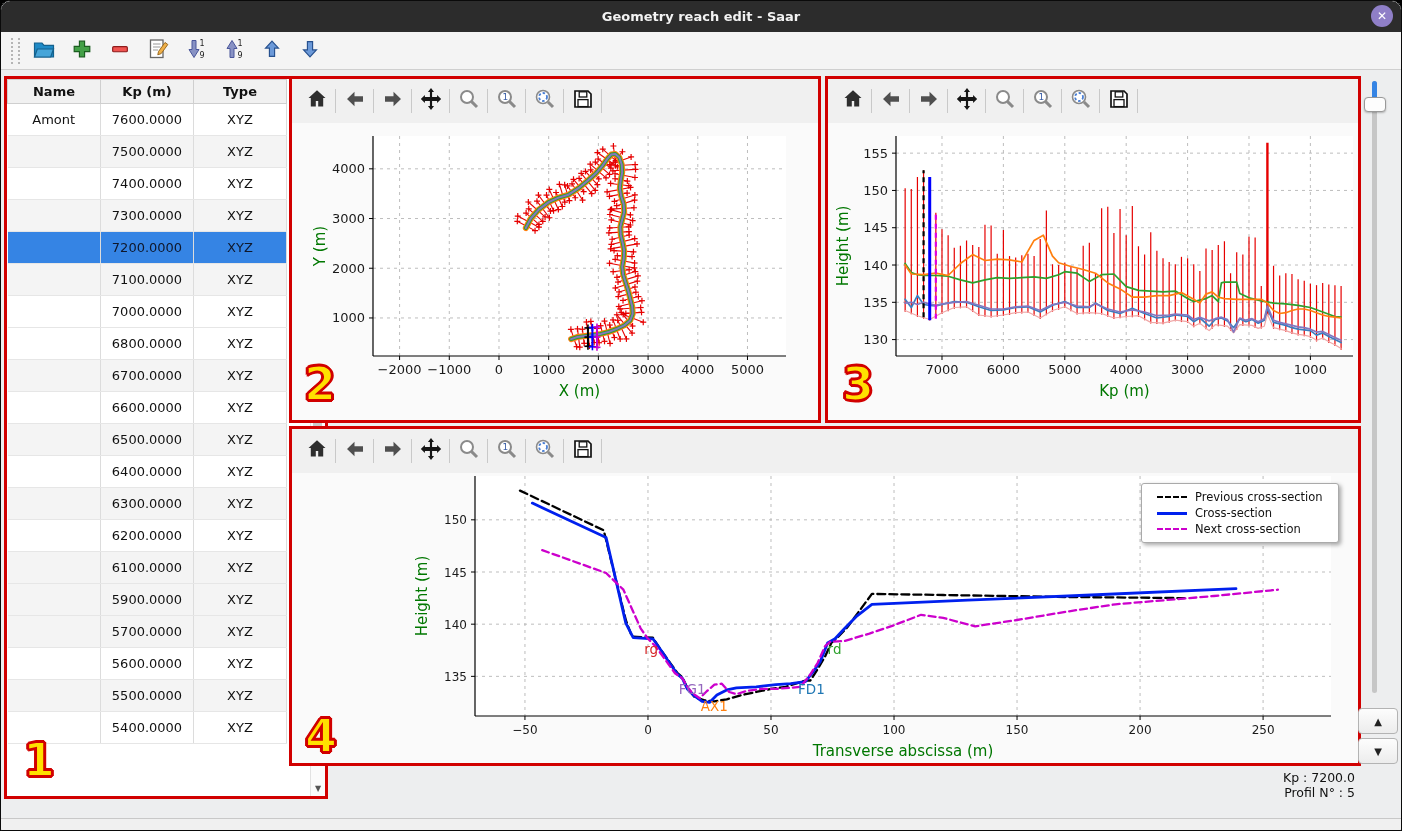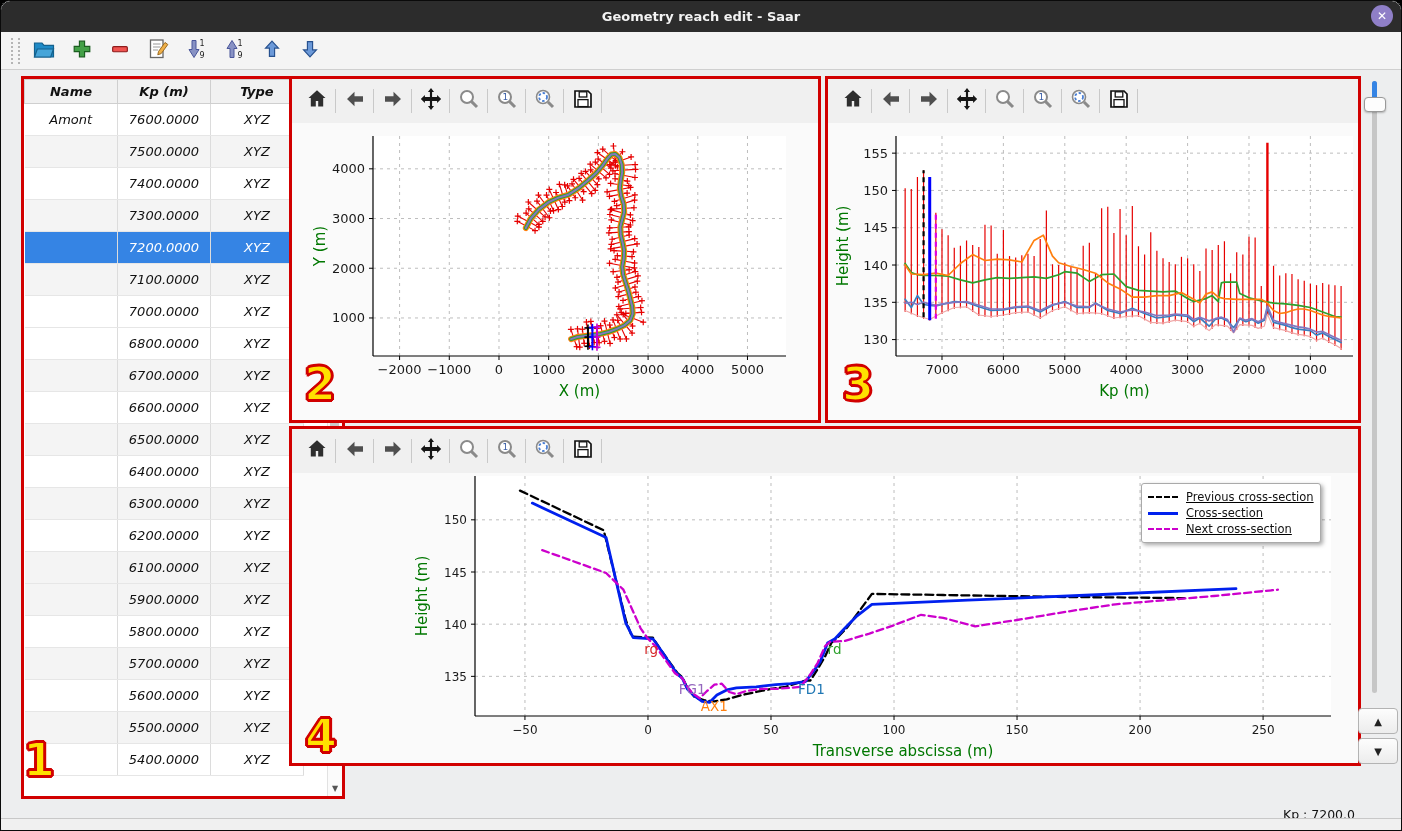--- a/index.html
+++ b/index.html
@@ -11,58 +11,58 @@
   .titlebar{height:31px;background:#2c2c2c;display:flex;align-items:center;justify-content:center;position:relative;border-radius:9px 9px 0 0;}
   .title{color:#f2f2f2;font-size:13px;font-weight:bold;}
   .close-btn{position:absolute;right:8px;top:4px;width:22px;height:22px;border-radius:50%;background:#8f7fc7;
              color:#fff;display:flex;align-items:center;justify-content:center;font-size:12px;cursor:pointer;}
   
   .toolbar{height:37px;background:#f4f4f4;border-bottom:1px solid #cfcfcf;display:flex;align-items:center;padding:0 10px;}
   .grip{width:5px;height:26px;border-left:2px dotted #b5b5b5;border-right:2px dotted #b5b5b5;margin-right:10px;}
   .tb-btn{width:27px;height:27px;display:flex;align-items:center;justify-content:center;margin-right:11px;cursor:pointer;}
   
   .panel{position:absolute;border:3px solid #d10000;background:#f5f5f5;box-sizing:border-box;}
-  .panel-table{left:20px;top:75px;width:324px;height:723px;background:#fff;font-style:italic;}
+  .panel-table{left:3px;top:75px;width:324px;height:723px;background:#fff;}
   .panel-plan{left:288px;top:75px;width:532px;height:347px;}
   .panel-prof{left:824px;top:75px;width:536px;height:347px;}
   .panel-cross{left:288px;top:425px;width:1072px;height:340px;}
   .mpl-toolbar{height:44px;display:flex;align-items:center;background:#f0f0f0;padding-left:8px;}
   .mpl-btn{width:33px;height:30px;display:flex;align-items:center;justify-content:center;cursor:pointer;}
   .mpl-sep{width:1px;height:24px;background:#c9c9c9;margin:0 2px;}
   .plot-area{position:relative;background:#fafafa;}
   svg text{font-family:"DejaVu Sans","Liberation Sans",sans-serif;}
   
   .data-table{border-collapse:collapse;table-layout:fixed;font-size:13px;color:#111;}
   .data-table th{width:90px;height:21px;background:#f1f1f1;border:1px solid #cfcfcf;font-weight:bold;text-align:center;}
   .data-table td{height:29px;text-align:center;border-right:1px solid #dcdcdc;border-bottom:1px solid #e6e6e6;background:#fff;}
   .data-table tr.stripe td{background:#f4f4f4;}
-  .data-table tr.selected td{background:#3584e4;color:#ffffff;}
+  .data-table tr.selected td{background:#3584e4;color:#0f172a;}
   .tscroll{position:absolute;right:0;top:0;bottom:0;width:14px;background:#fbfbfb;border-left:1px solid #e2e2e2;}
   .tscroll .sbtn{position:absolute;left:0;width:14px;height:15px;display:flex;align-items:center;justify-content:center;
                  font-size:8px;color:#555;cursor:pointer;}
   .tscroll .thumb{position:absolute;left:2px;width:9px;border-radius:5px;background:#c9c9c9;cursor:pointer;}
   
   .legend{position:absolute;left:849px;top:10px;background:#fff;border:1px solid #aaa;border-radius:3px;
-          box-shadow:2px 2px 4px rgba(0,0,0,0.35);padding:5px 6px;z-index:3;text-decoration:underline;}
+          box-shadow:2px 2px 4px rgba(0,0,0,0.35);padding:5px 15px;z-index:3;}
   .legend-entry{display:flex;align-items:center;gap:8px;height:16px;font-size:11.5px;color:#111;}
   .legend-sample{width:30px;}
   
   .vslider-track{position:absolute;left:1371px;top:80px;width:5px;height:612px;background:#c6c6c6;border-radius:3px;}
   .vslider-fill{position:absolute;left:1371px;top:80px;width:5px;height:18px;background:#3584e4;border-radius:3px;}
   .vslider-handle{position:absolute;left:1363px;top:96px;width:20px;height:13px;background:#fdfdfd;
                   border:1px solid #999;border-radius:4px;box-shadow:0 1px 2px rgba(0,0,0,0.25);cursor:pointer;}
   .pager-btn{position:absolute;left:1357px;width:40px;height:26px;background:linear-gradient(#fdfdfd,#ececec);
              border:1px solid #b3b3b3;border-radius:4px;display:flex;align-items:center;justify-content:center;
              font-size:10px;color:#222;cursor:pointer;box-sizing:border-box;}
   
   .badge{position:absolute;font-size:46px;font-weight:bold;color:#ffe000;line-height:1;z-index:6;
          -webkit-text-stroke:2px #d10000;
          text-shadow:-2px 0 #d10000,2px 0 #d10000,0 -2px #d10000,0 2px #d10000;}
   
-  .status-text{position:absolute;right:46px;font-size:12.5px;color:#111;text-align:right;margin-top:37px;}
+  .status-text{position:absolute;right:46px;font-size:12.5px;color:#111;text-align:right;}
   .statusbar{position:absolute;left:0;right:0;bottom:0;height:11px;background:#f0f0f0;border-top:1px solid #c8c8c8;}
 </style>
 </head>
 <body>
 
 <div class="window">
 
   <div class="titlebar">
     <span class="title">Geometry reach edit - Saar</span>
     <div class="close-btn">
@@ -204,25 +204,20 @@
             <td>XYZ</td>
           </tr>
           <tr class="stripe">
             <td></td>
             <td>6100.0000</td>
             <td>XYZ</td>
           </tr>
           <tr class="stripe">
             <td></td>
             <td>5900.0000</td>
-            <td>XYZ</td>
-          </tr>
-          <tr>
-            <td></td>
-            <td>5800.0000</td>
             <td>XYZ</td>
           </tr>
           <tr class="stripe">
             <td></td>
             <td>5700.0000</td>
             <td>XYZ</td>
           </tr>
           <tr>
             <td></td>
             <td>5600.0000</td>

